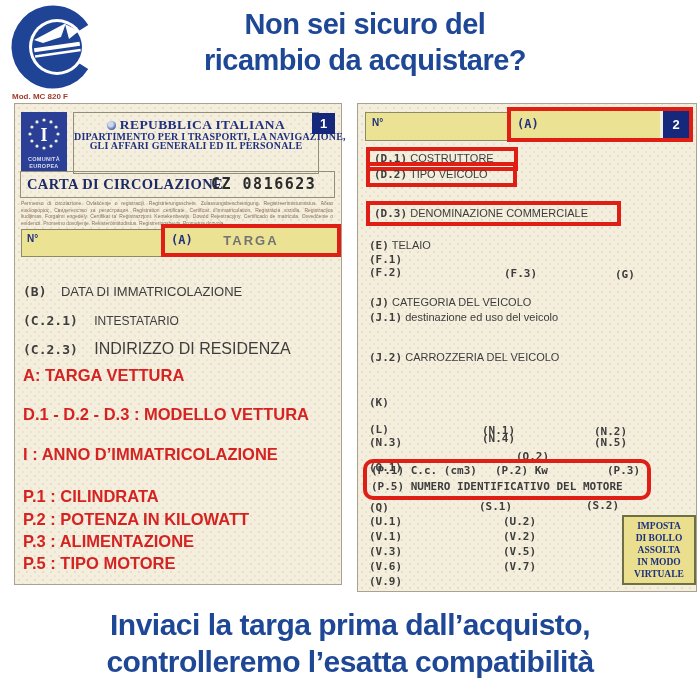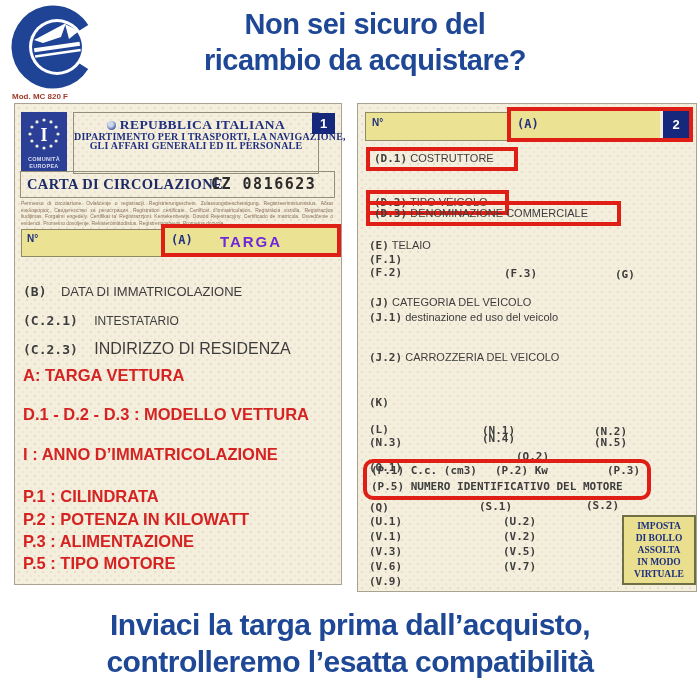--- a/index.html
+++ b/index.html
@@ -126,22 +126,22 @@
 
     <div class="fineprint">Permesso di circolazione. Ovlašćenje o registraciji. Registrierungsschein. Zulassungsbescheinigung. Registreerimistunnistus. Άδεια κυκλοφορίας. Свидетелство за регистрация. Registration certificate. Certificat d'immatriculation. Registrácia vozidla. Registracijos liudijimas. Forgalmi engedély. Ċertifikat ta' Reġistrazzjoni. Kentekenbewijs. Dowód Rejestracyjny. Certificado de matrícula. Osvedčenie o evidencii. Prometno dovoljenje. Rekisteröintitodistus. Registreringsbevis. Prometna dozvola.</div>
 
     <div class="yellowfield abs" style="left:6px;top:125px;width:146px;height:26px;">
       <span class="abs" style="left:5px;top:3px;font-size:10px;font-weight:bold;color:#20307f;">N°</span>
     </div>
 
     <div class="hl abs" style="left:146px;top:120px;width:172px;height:25px;">
       <div class="yellowfield" style="width:100%;height:100%;border:none;position:relative;">
         <span class="code abs" style="left:6px;top:5px;font-size:12px;color:#20307f;">(A)</span>
-        <span class="abs" style="left:0;top:5px;width:100%;text-align:center;font-size:15px;font-weight:bold;
-              color:#6d28d9;letter-spacing:2px;">TARGA</span>
+        <span class="abs" style="left:0;top:5px;width:100%;text-align:center;font-size:13px;font-weight:bold;
+              color:#737373;letter-spacing:2px;">TARGA</span>
       </div>
     </div>
 
     <div class="row-l" style="left:8px;top:178px;">
       <span class="code">(B)</span>
       <span class="lbl" style="margin-left:10px;">DATA DI IMMATRICOLAZIONE</span>
     </div>
     <div class="row-l" style="left:8px;top:207px;">
       <span class="code">(C.2.1)</span>
       <span class="lbl" style="margin-left:12px;font-size:12px;">INTESTATARIO</span>
@@ -175,21 +175,21 @@
         <div class="pageno" style="width:26px;">2</div>
       </div>
     </div>
 
     <div class="hl abs" style="left:8px;top:43px;width:144px;height:16px;">
       <div class="rp-cell" style="left:4px;top:1px;">
         <span class="code">(D.1)</span>
         <span class="lbl">COSTRUTTORE</span>
       </div>
     </div>
-    <div class="hl abs" style="left:8px;top:86px;width:135px;height:17px;">
+    <div class="hl abs" style="left:8px;top:58px;width:135px;height:17px;padding-left:8px;">
       <div class="rp-cell" style="left:4px;top:2px;">
         <span class="code">(D.2)</span>
         <span class="lbl">TIPO VEICOLO</span>
       </div>
     </div>
     <div class="hl abs" style="left:8px;top:97px;width:247px;height:17px;">
       <div class="rp-cell" style="left:4px;top:2px;">
         <span class="code">(D.3)</span>
         <span class="lbl">DENOMINAZIONE COMMERCIALE</span>
       </div>

